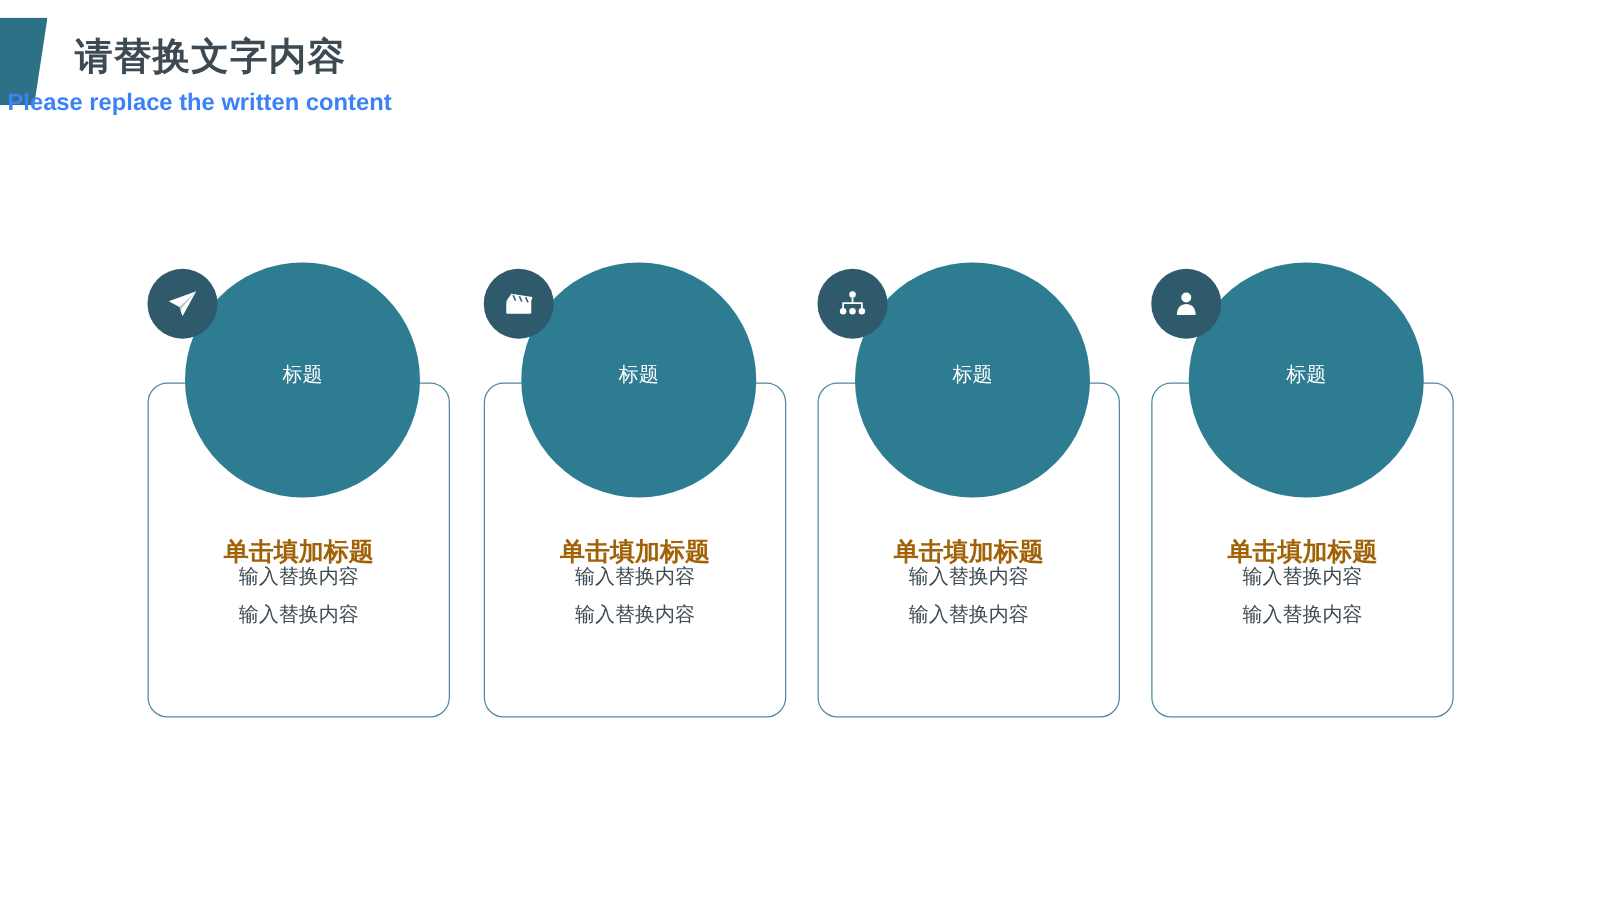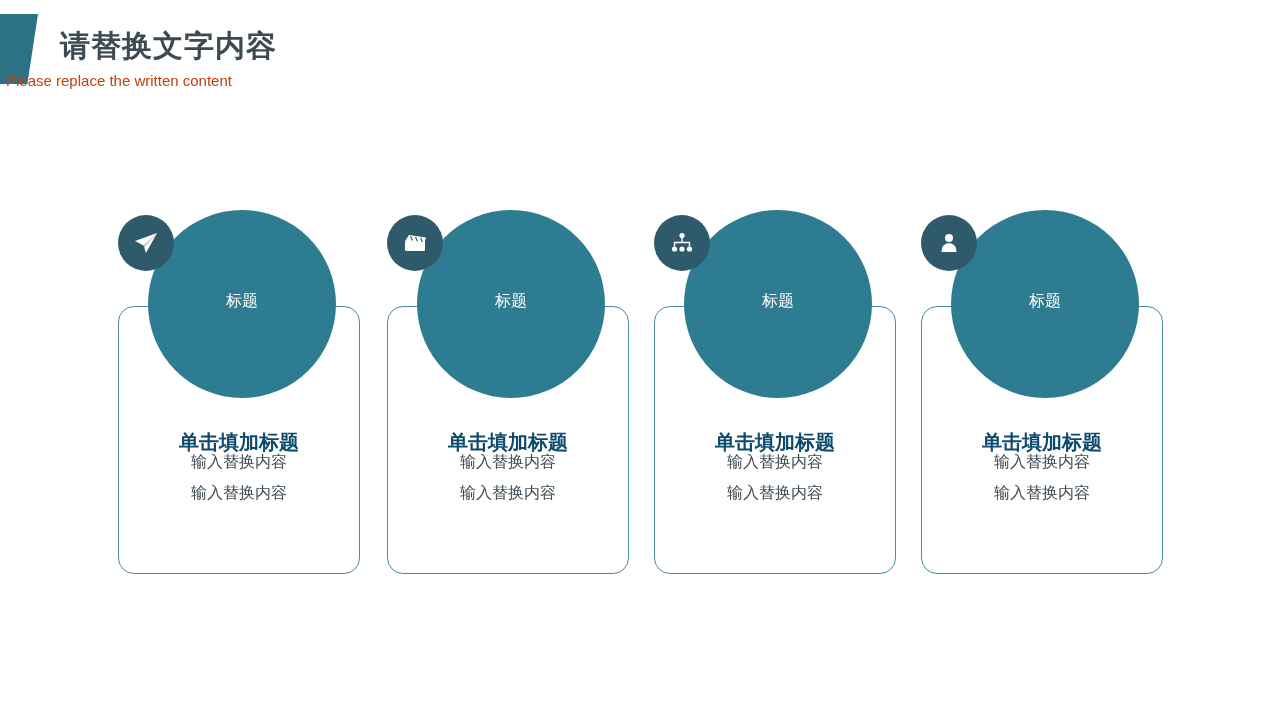--- a/index.html
+++ b/index.html
@@ -36,23 +36,23 @@
     font-weight: bold;
     color: #3e4a52;
     letter-spacing: 1px;
     line-height: 40px;
     white-space: nowrap;
   }
   .header-subtitle {
     position: absolute;
     left: 6px;
     top: 72px;
-    font-size: 15px;
-    font-weight: normal;
-    color: #c2410c;
+    font-size: 19px;
+    font-weight: bold;
+    color: #3b82f6;
     letter-spacing: 0px;
     white-space: nowrap;
   }
 
   
   .cards {
     position: absolute;
     left: 0;
     top: 210px;
     width: 1280px;
@@ -108,21 +108,21 @@
   }
   .card-badge svg { display: block; }
   .card-title {
     position: absolute;
     left: 0;
     top: 218px;
     width: 242px;
     text-align: center;
     font-size: 20px;
     font-weight: bold;
-    color: #0c4a6e;
+    color: #a16207;
     line-height: 28px;
   }
   .card-lines {
     position: absolute;
     left: 0;
     top: 236px;
     width: 242px;
     text-align: center;
     font-size: 16px;
     color: #3e4a52;

